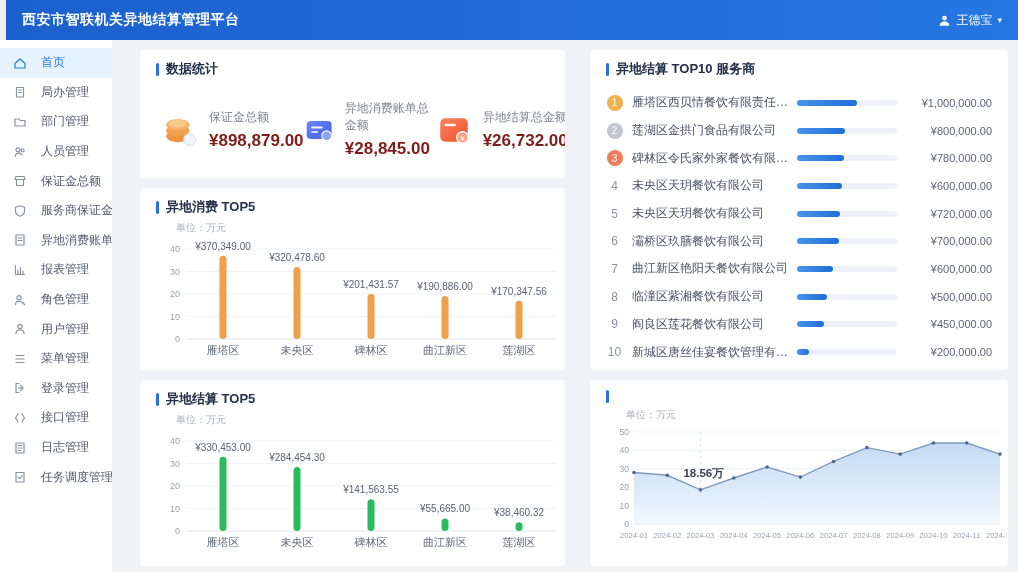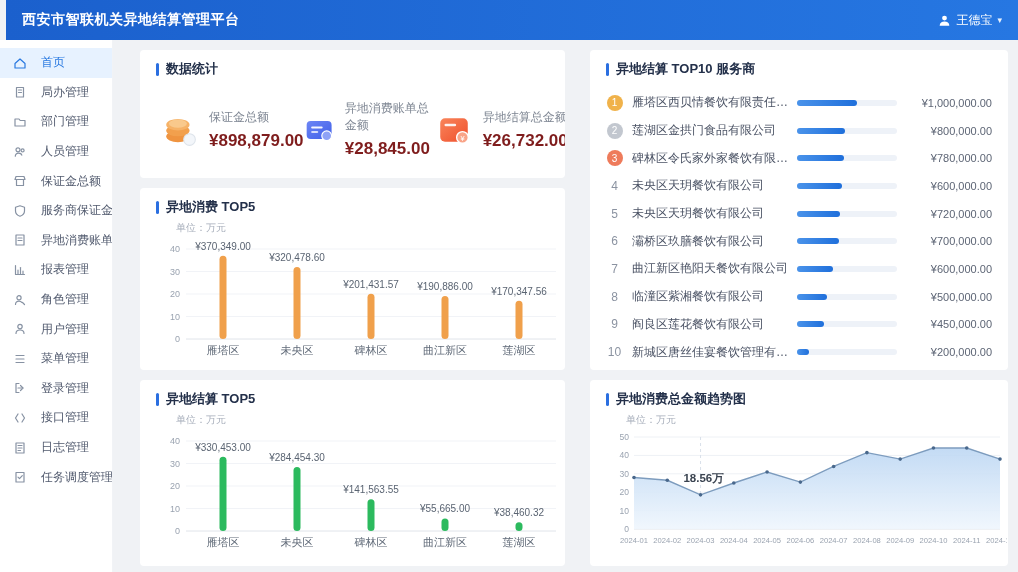--- a/index.html
+++ b/index.html
@@ -424,21 +424,20 @@
               <span class="t10-fill" style="width:12%"></span>
             </span>
             <span class="t10-value">¥200,000.00</span>
           </div>
         </div>
     </section>
 
     <section class="card" id="trend-card">
       <div class="card-title">
         <i class="tmark"></i>
-        <span>异地消费总金额趋势图</span>
       </div>
       <div class="chart-unit">单位：万元</div>
       <svg class="chart" id="chart-trend" width="401" height="128">
           <defs>
             <linearGradient id="ag" x1="0" y1="0" x2="0" y2="1">
               <stop offset="0" stop-color="#bdd7f3"></stop>
               <stop offset="1" stop-color="#eff6fd"></stop>
             </linearGradient>
           </defs>
           <text x="23" y="105" text-anchor="end" font-size="8.5" fill="#9aa3b0">0</text>

